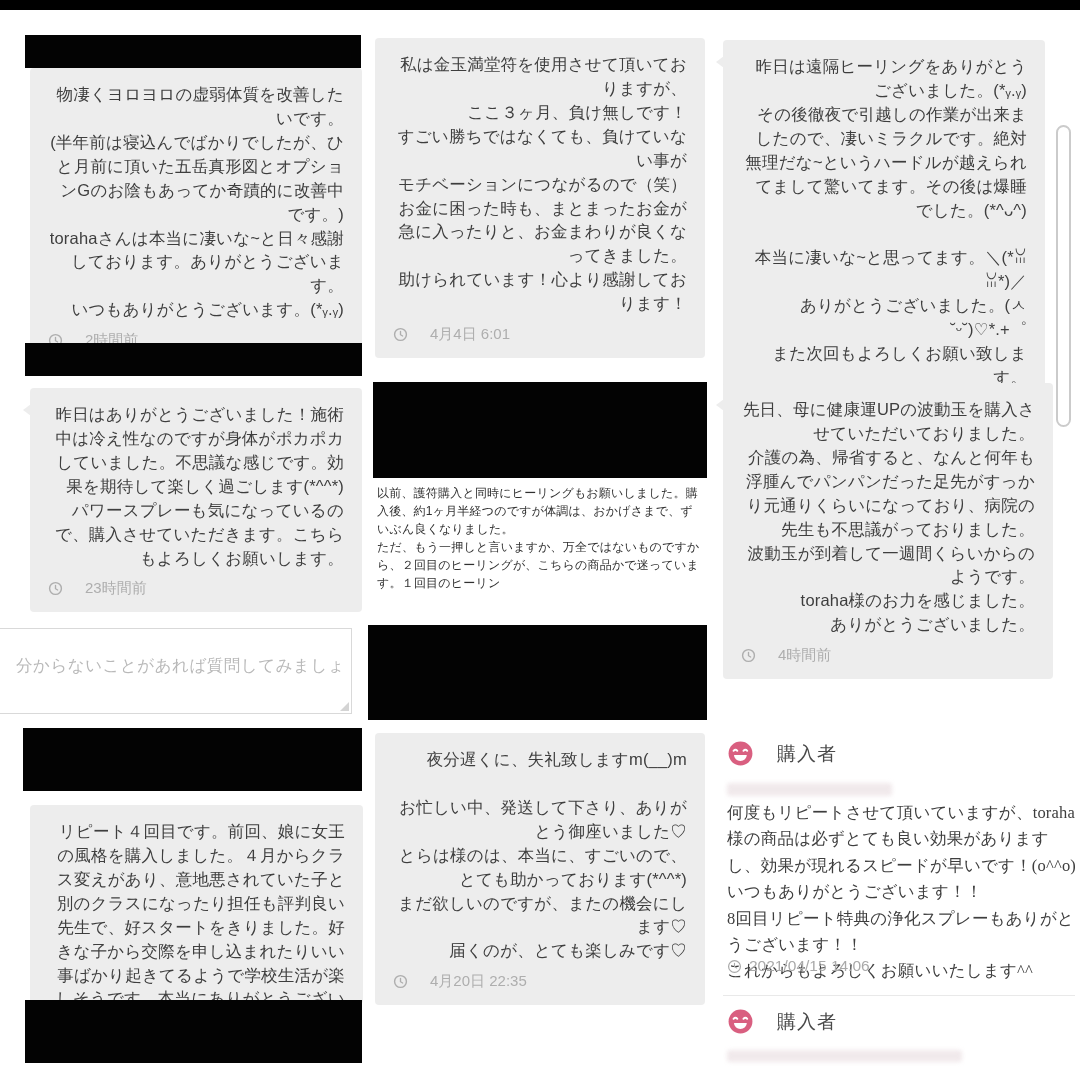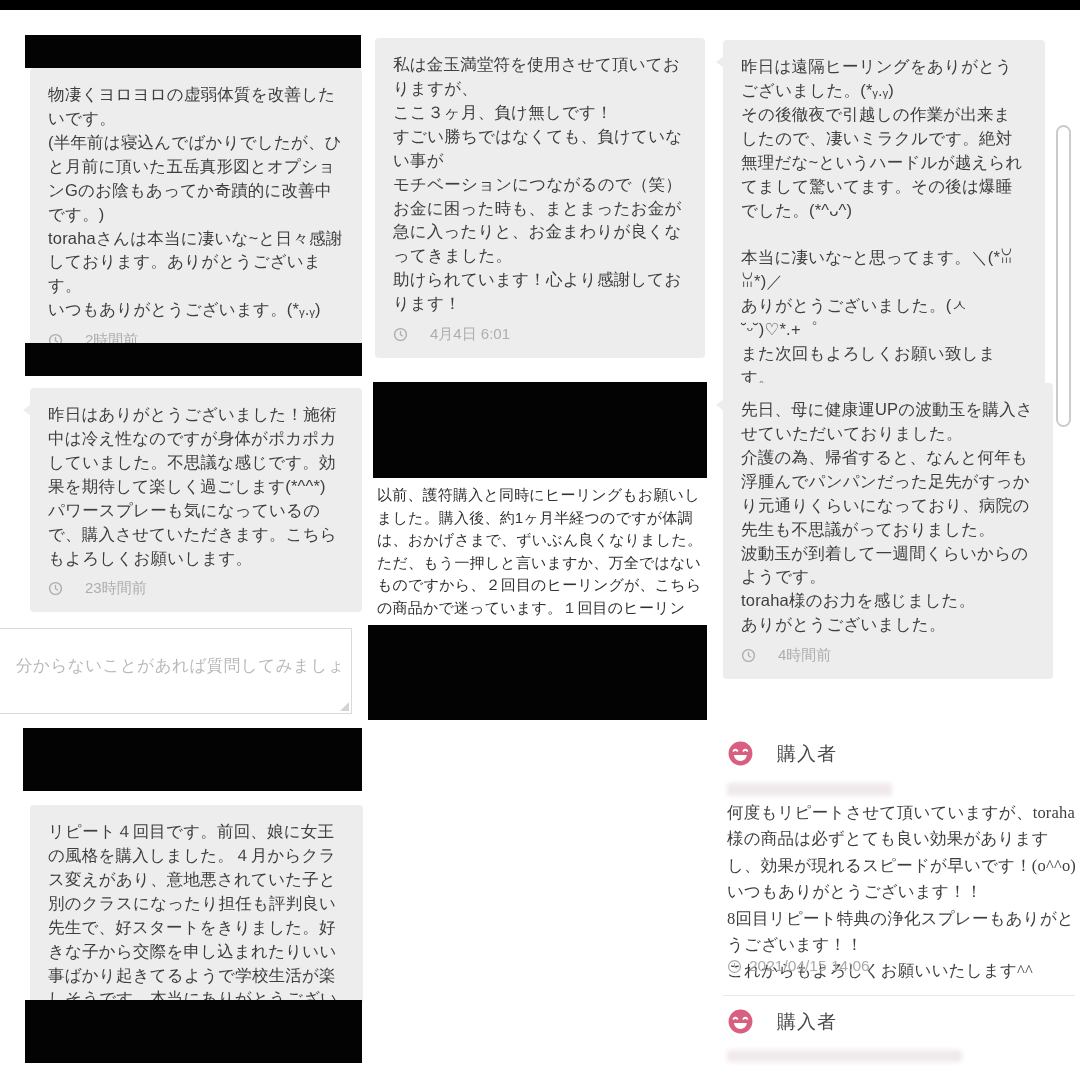--- a/index.html
+++ b/index.html
@@ -1,31 +1,31 @@
 <!DOCTYPE html>
 <html><head>
 <meta charset="utf-8">
 <style>
   html,body{margin:0;padding:0;background:#fff;}
   .stage{position:relative;width:1080px;height:1080px;background:#ffffff;overflow:hidden;
          font-family:"Liberation Sans",sans-serif;}
   .topstrip{position:absolute;left:0;top:0;width:1080px;height:10px;background:#000;}
   .redact{position:absolute;background:#030303;}
-  .card{position:absolute;background:#ededed;border-radius:4px;padding:15px 18px 14px 18px;box-sizing:border-box;}
+  .card{position:absolute;background:#ededed;border-radius:4px;padding:15px 18px 14px 18px;box-sizing:border-box;text-align:right;}
   .card-text{font-size:16.5px;line-height:1.45;color:#3e3e3e;white-space:pre-wrap;letter-spacing:.2px;}
   .ts{display:flex;align-items:center;gap:22px;margin-top:9px;color:#aeaeae;font-size:15px;}
   .ts svg{flex:0 0 auto;display:block;}
   .tail::before{content:"";position:absolute;left:-7px;top:16px;width:0;height:0;
     border-top:6px solid transparent;border-bottom:6px solid transparent;border-right:8px solid #ededed;}
   .clipped{overflow:hidden;}
   .qbox{position:absolute;background:#fff;border:1px solid #d9d9d9;border-left:none;box-sizing:border-box;}
   .qbox .ph{position:absolute;left:30px;top:26px;font-size:16.5px;color:#b9b9b9;letter-spacing:.5px;}
   .qbox .grip{position:absolute;right:2px;bottom:2px;width:0;height:0;
     border-left:9px solid transparent;border-bottom:9px solid #c9c9c9;opacity:.8;}
-  .smalltext{position:absolute;font-size:15px;line-height:1.5;color:#303030;white-space:pre-wrap;letter-spacing:.2px;}
+  .smalltext{position:absolute;font-size:12px;line-height:1.5;color:#303030;white-space:pre-wrap;letter-spacing:.2px;}
   .scrollbar{position:absolute;width:15px;border:2px solid #cbcbcb;border-radius:9px;background:#fff;box-sizing:border-box;}
   .buyer-header{position:absolute;display:flex;align-items:center;gap:23px;}
   .buyer-label{font-size:19px;color:#4a4a4a;letter-spacing:1px;}
   .faded{position:absolute;background:#ebe0e3;border-radius:3px;filter:blur(2px);opacity:.7;}
   .buyer-text{position:absolute;font-size:16.5px;line-height:1.6;color:#3e3e3e;white-space:pre-wrap;letter-spacing:.2px;font-family:Liberation Serif, serif;}
   .buyer-ts{position:absolute;display:flex;align-items:center;gap:7px;color:#a9a9a9;font-size:15.5px;}
   .divider{position:absolute;height:1px;background:#e9e9e9;}
 </style>
 </head>
 <body>
@@ -93,20 +93,35 @@
     </div>
   </div>
 
   <div class="redact" style="left:373px;top:382px;width:334px;height:96px;"></div>
 
   <div class="smalltext" style="left:377px;top:484px;width:328px;">以前、護符購入と同時にヒーリングもお願いしました。購入後、約1ヶ月半経つのですが体調は、おかげさまで、ずいぶん良くなりました。
 ただ、もう一押しと言いますか、万全ではないものですから、２回目のヒーリングが、こちらの商品かで迷っています。１回目のヒーリン</div>
 
   <div class="redact" style="left:368px;top:625px;width:339px;height:95px;"></div>
 
+  <div class="card" style="left:375px;top:733px;width:330px;">
+    <div class="card-text">夜分遅くに、失礼致しますm(__)m
+
+お忙しい中、発送して下さり、ありがとう御座いました♡
+とらは様のは、本当に、すごいので、とても助かっております(*^^*)
+まだ欲しいのですが、またの機会にします♡
+届くのが、とても楽しみです♡</div>
+    <div class="ts">
+      <svg width="15" height="15" viewBox="0 0 16 16">
+          <circle cx="8" cy="8" r="6.3" fill="none" stroke="currentColor" stroke-width="1.5"></circle>
+          <path d="M8 4.6V8.2l2.3 1.4" fill="none" stroke="currentColor" stroke-width="1.4" stroke-linecap="round"></path>
+        </svg>
+      <span>4月20日 22:35</span>
+    </div>
+  </div>
 
   <div class="card tail" style="left:723px;top:40px;width:322px;">
     <div class="card-text">昨日は遠隔ヒーリングをありがとうございました。(*ᵧ.ᵧ)
 その後徹夜で引越しの作業が出来ましたので、凄いミラクルです。絶対無理だな~というハードルが越えられてまして驚いてます。その後は爆睡でした。(*^ᴗ^)
 
 本当に凄いな~と思ってます。＼(*ꈍ ꈍ*)／
 ありがとうございました。(ㅅ˘ᵕ˘)♡*.+゜
 また次回もよろしくお願い致します。</div>
     <div class="ts">
       <svg width="15" height="15" viewBox="0 0 16 16">

